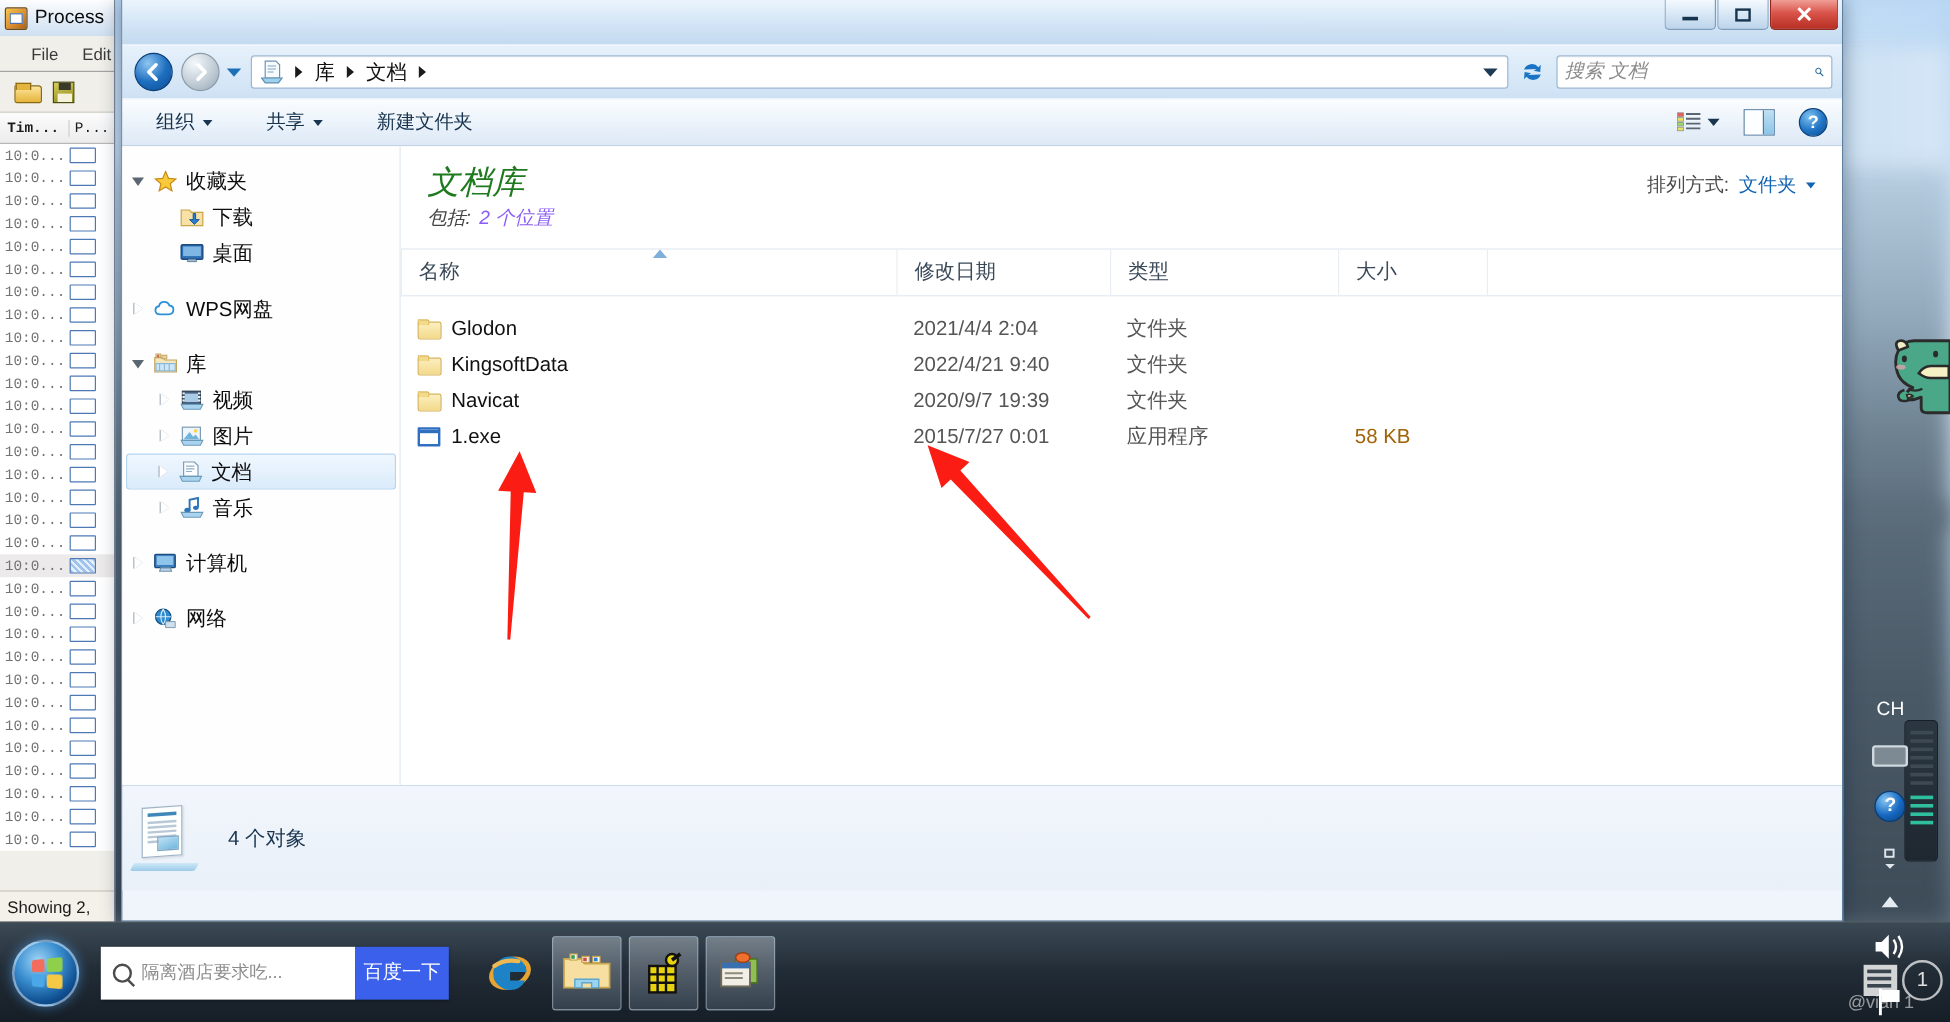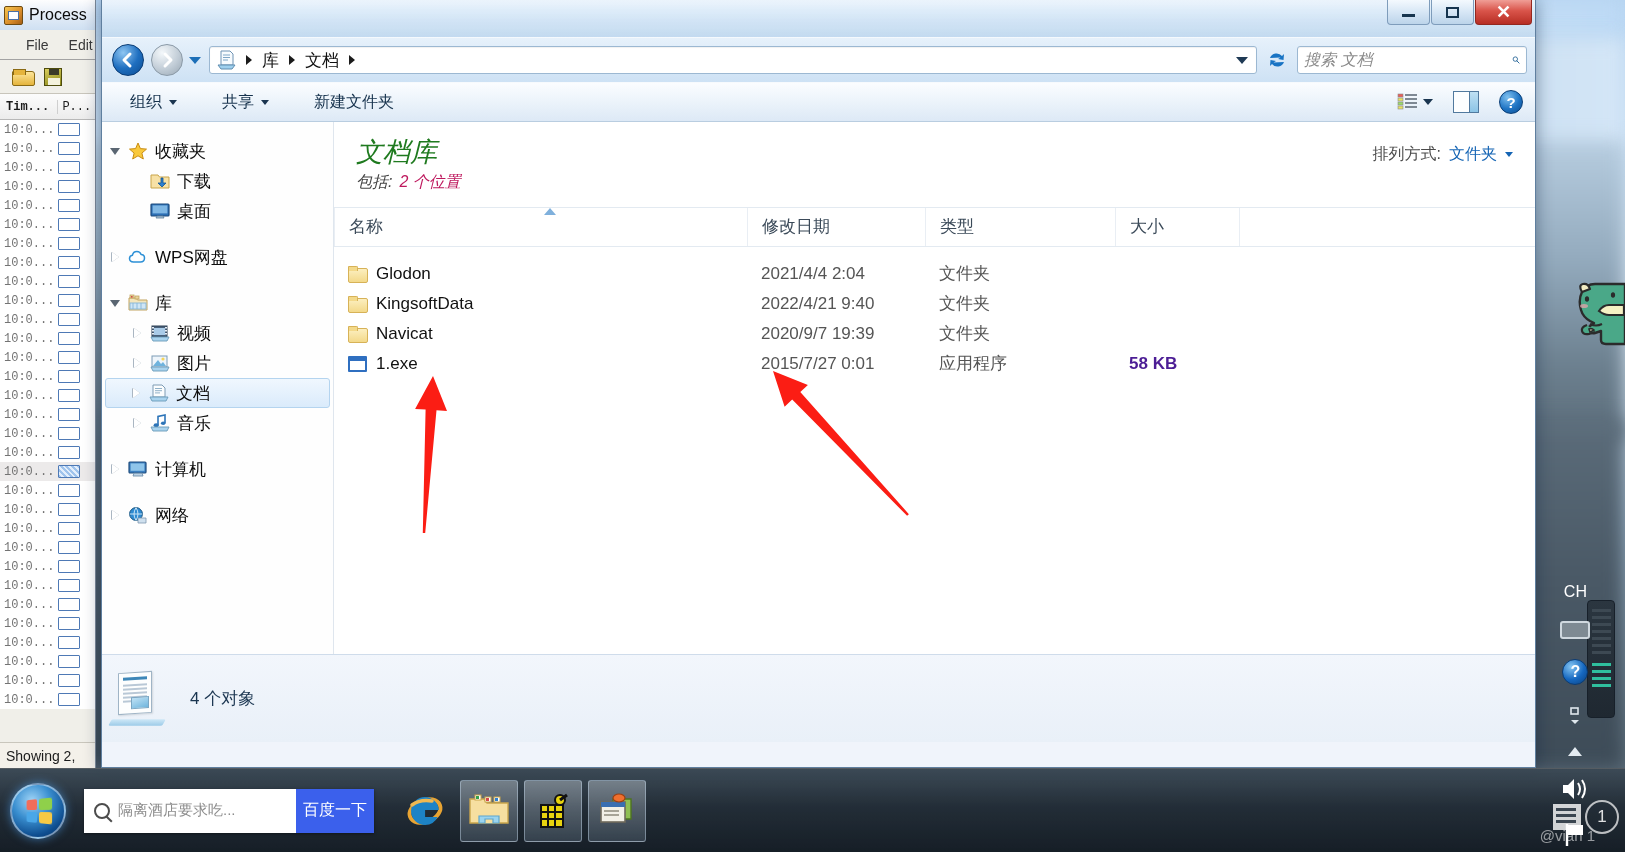--- a/index.html
+++ b/index.html
@@ -209,21 +209,21 @@
   .tw.open span{position:absolute;left:0;top:2px;width:0;height:0;border-left:5px solid transparent;border-right:5px solid transparent;border-top:7px solid #5a6672;}
   .tw.none{visibility:hidden;}
   .nico{width:20px;height:18px;flex:0 0 auto;position:relative;}
   .navgap{height:16px;}
 
   
   .ex-main{flex:1;display:flex;flex-direction:column;background:#fff;overflow:hidden;}
   .lib-header{padding:16px 0 0 22px;font-style:italic;}
   .lib-title{font-size:27px;color:#1f7a1f;font-weight:normal;line-height:1.1;}
   .lib-sub{font-size:16px;color:#444;margin-top:4px;display:flex;gap:7px;align-items:baseline;}
-  .lib-sub .link{color:#be185d;cursor:pointer;}
+  .lib-sub .link{color:#8b5cf6;cursor:pointer;}
   .lib-arrange{
     position:absolute;right:22px;top:22px;display:flex;gap:8px;align-items:center;font-size:16px;color:#4a4a4a;
   }
   .lib-arrange .val{color:#1464b4;cursor:pointer;}
   .lib-arrange .ac{width:0;height:0;border-left:4px solid transparent;border-right:4px solid transparent;border-top:5px solid #1464b4;}
   .main-rel{position:relative;}
 
   .colhdr{
     display:flex;height:40px;align-items:center;
     border-top:1px solid #e3eaf1;border-bottom:1px solid #e3eaf1;
@@ -242,21 +242,21 @@
   .c-rest{flex:1;}
   .sortmark{
     position:absolute;left:210px;top:0;width:0;height:0;
     border-left:6px solid transparent;border-right:6px solid transparent;border-bottom:7px solid #7fb0dc;
   }
 
   .filerow{display:flex;height:30px;align-items:center;font-size:17px;cursor:pointer;}
   .fr-name{width:413px;display:flex;align-items:center;gap:9px;padding-left:14px;color:#111;}
   .fr-date{width:178px;padding-left:14px;color:#555;}
   .fr-type{width:190px;padding-left:14px;color:#555;}
-  .fr-size{width:124px;padding-left:14px;color:#4c1d95;text-align:left;font-weight:bold;}
+  .fr-size{width:124px;padding-left:14px;color:#a16207;text-align:left;}
   .folder-ico{width:19px;height:16px;flex:0 0 auto;position:relative;}
   .folder-ico:before{content:"";position:absolute;left:0;top:2px;width:18px;height:13px;background:linear-gradient(180deg,#fcefc0,#f3d98a);border:1px solid #d7b257;border-radius:1px 2px 2px 2px;}
   .folder-ico:after{content:"";position:absolute;left:0;top:0;width:8px;height:4px;background:#f3d98a;border:1px solid #d7b257;border-bottom:none;border-radius:1px 2px 0 0;}
   .exe-ico{width:19px;height:16px;flex:0 0 auto;background:#fff;border:2px solid #2f6fc0;border-radius:1px;position:relative;}
   .exe-ico:after{content:"";position:absolute;left:0;top:0;right:0;height:3px;background:#2f6fc0;}
 
   .ex-status{
     height:88px;background:linear-gradient(180deg,#f2f6fc,#e9f0f8);
     border-top:1px solid #cfdceb;display:flex;align-items:center;padding-left:8px;gap:26px;
   }

